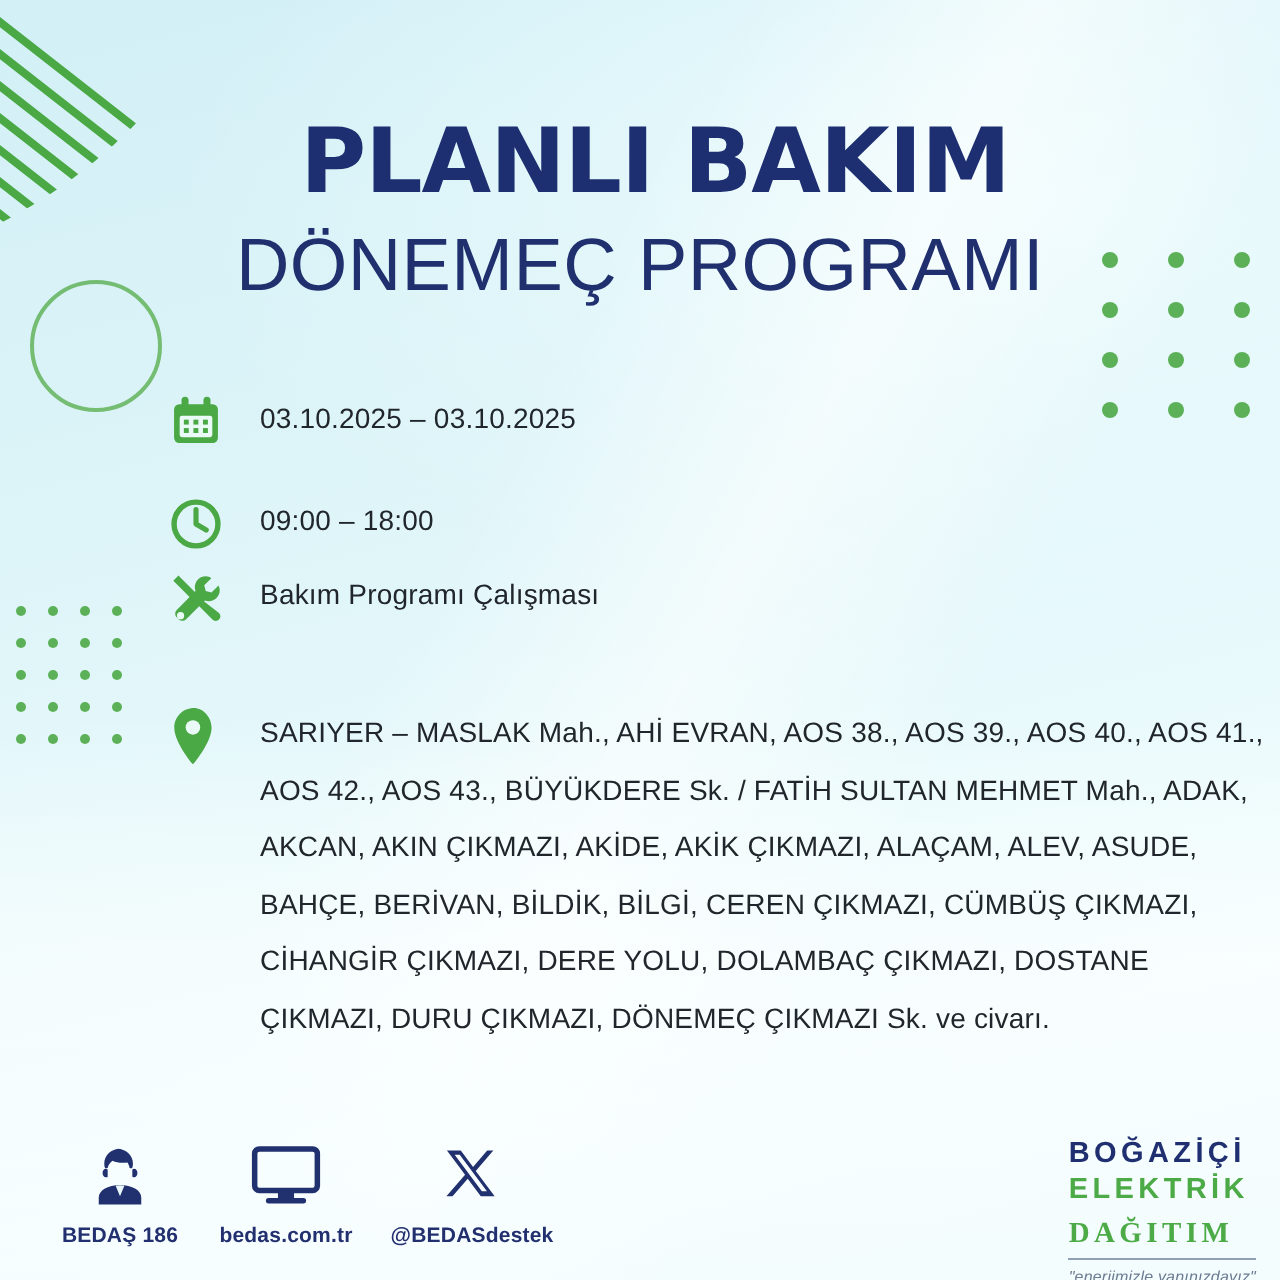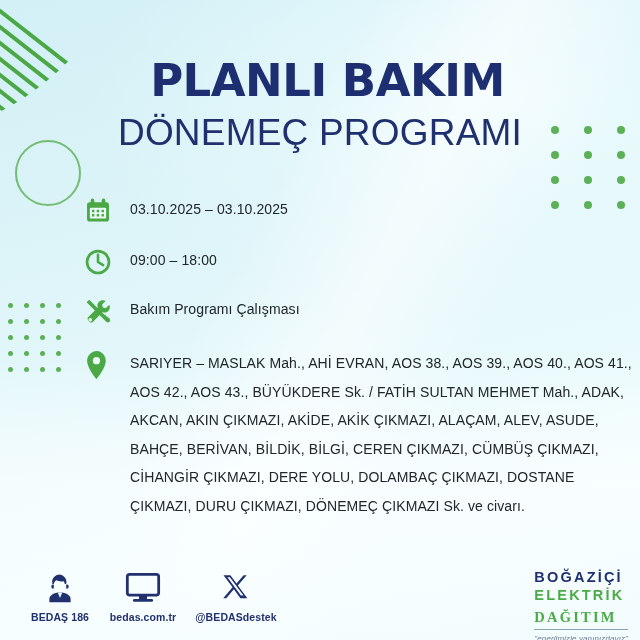--- a/index.html
+++ b/index.html
@@ -66,22 +66,22 @@
   
   .info{position:absolute;left:84px;top:196px;width:548px;}
   .row{display:flex;align-items:flex-start;margin-bottom:18px;}
   .ico{width:46px;flex:0 0 46px;display:flex;align-items:flex-start;justify-content:flex-start;padding-top:1px;}
   .txt{
     color:#20262b;font-size:14px;line-height:26px;
     font-family:"Liberation Sans",sans-serif;letter-spacing:0.1px;
   }
   .row-addr .txt{line-height:28.5px;}
   .row-date{margin-bottom:22px;}
-  .row-time{margin-bottom:20px;}
-  .row-work{margin-bottom:23px;}
+  .row-time{margin-bottom:8px;}
+  .row-work{margin-bottom:38px;}
 
   
   .footer{position:absolute;left:0;bottom:0;width:640px;height:76px;}
   .fitem{position:absolute;text-align:center;color:#23306d;}
   .fitem .flabel{
     font-size:10.5px;font-weight:bold;letter-spacing:.1px;margin-top:3px;
     font-family:Liberation Sans, sans-serif;color:#223070;
   }
   #f-phone{left:20px;top:8px;width:80px;}
   #f-web{left:100px;top:8px;width:86px;}

